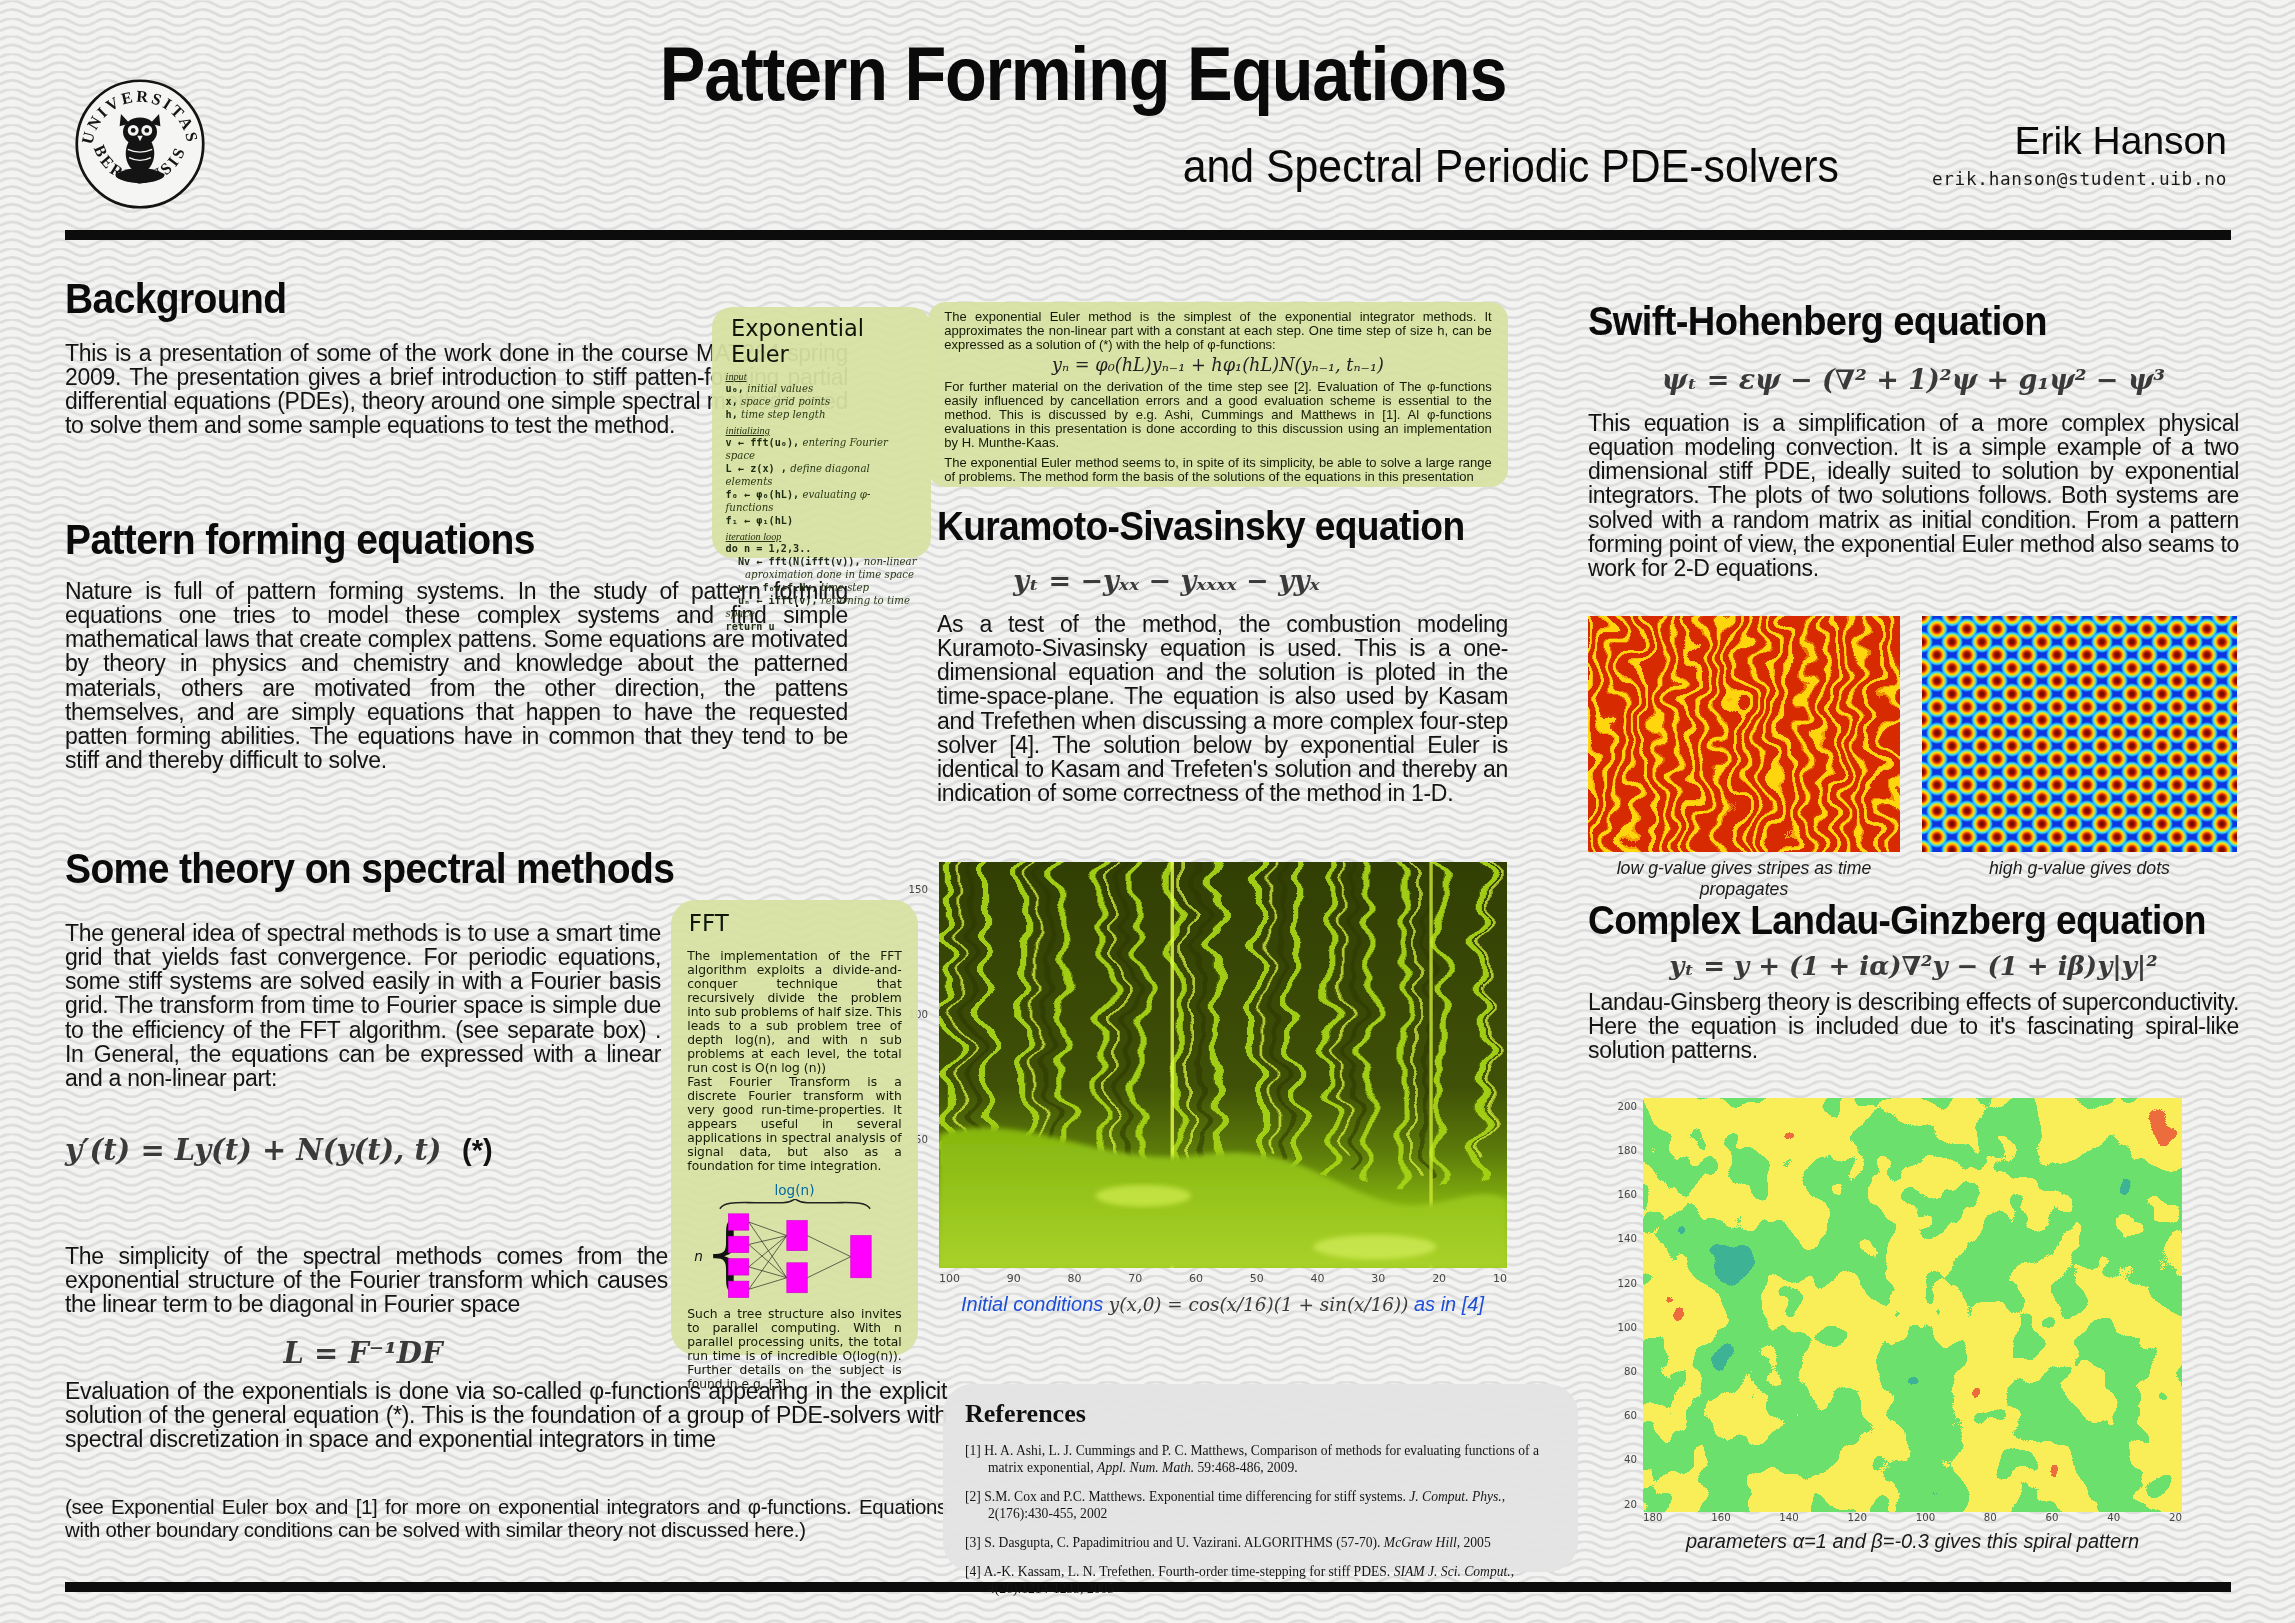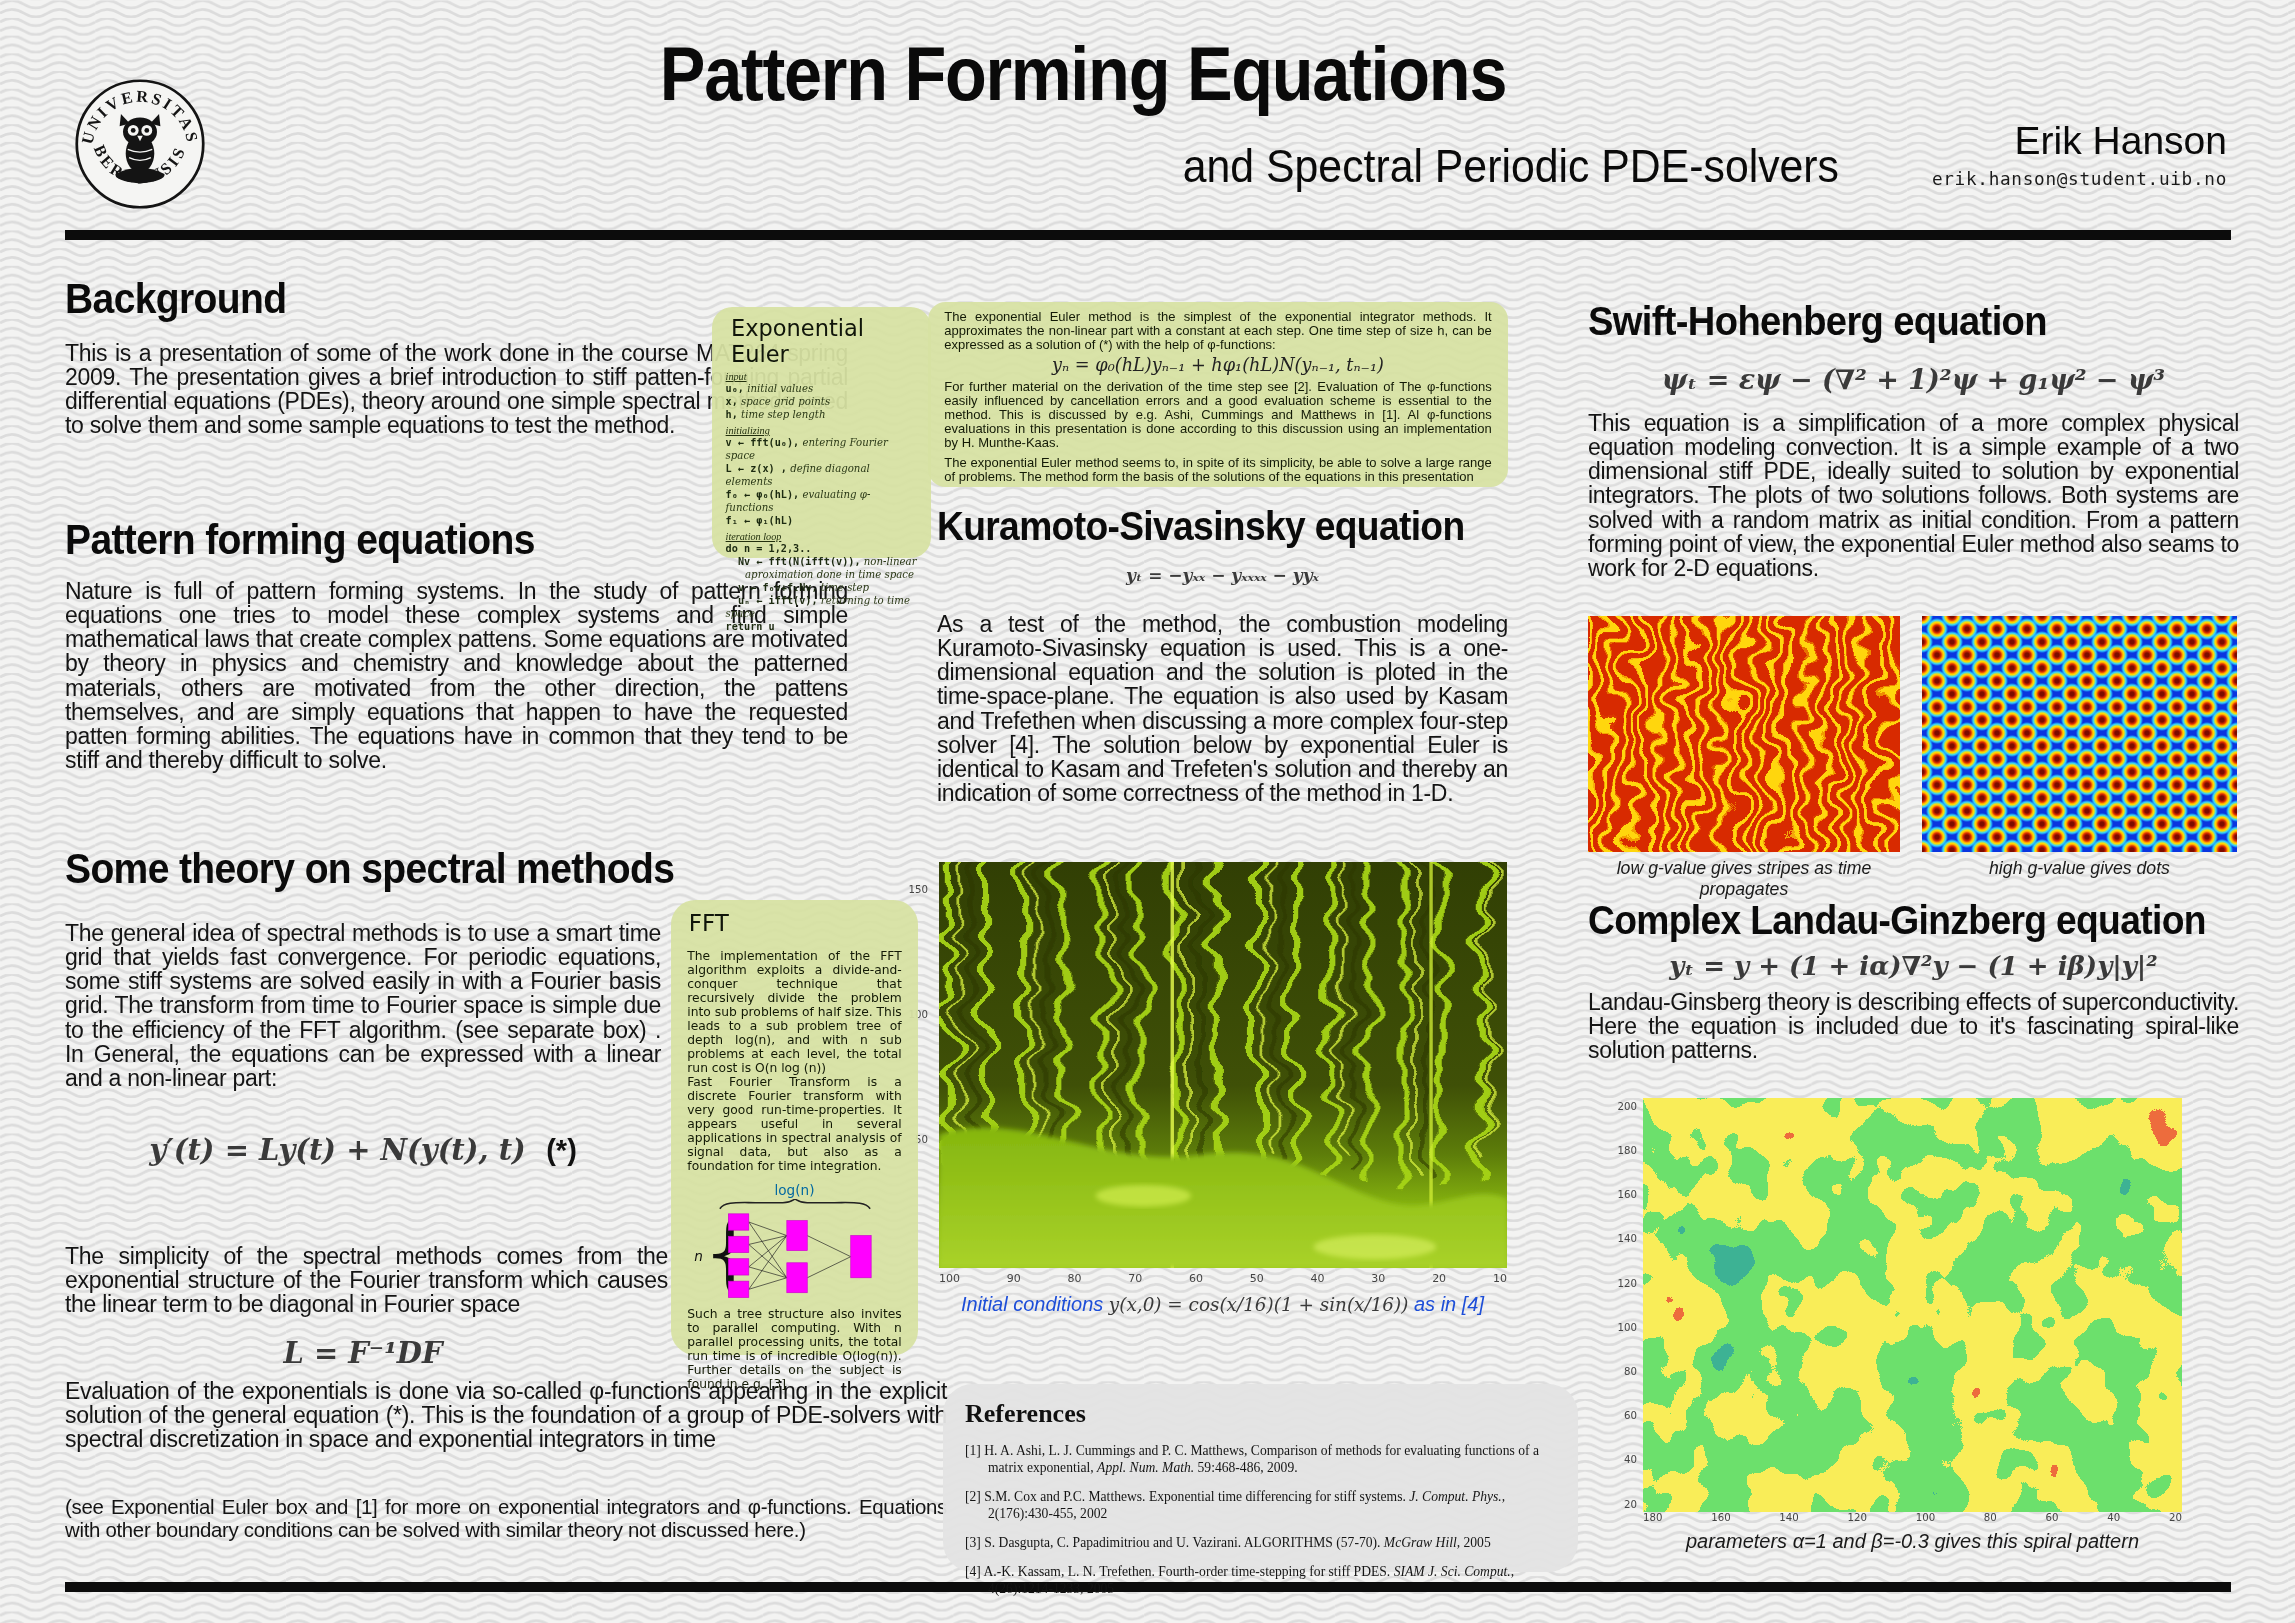--- a/index.html
+++ b/index.html
@@ -69,30 +69,30 @@
   #author{left:1771px;top:119px;width:456px;text-align:right;font-size:39px;color:#0a0a0a;}
   #email{left:1771px;top:169px;width:456px;text-align:right;font-size:17.7px;letter-spacing:0.7px;
          font-family:"DejaVu Sans Mono",monospace;color:#1a1a1a;}
   .hbar{position:absolute;left:65px;width:2166px;height:10.2px;background:#0c0c0c;z-index:2;}
   #logo{left:72px;top:76px;width:136px;height:136px;}
 
   
   #h-bg{left:65px;top:275px;}   #p-bg{left:65px;top:341px;width:783px;}
   #h-pfe{left:65px;top:516px;}  #p-pfe{left:65px;top:579px;width:783px;}
   #h-th{left:65px;top:845px;}  #p-th{left:65px;top:921px;width:596px;}
-  #eq1{left:65px;top:1133px;width:596px;text-align:center;font-size:29px;}
+  #eq1{left:65px;top:1133px;width:596px;font-size:29px;}
   #p-st1{left:65px;top:1195px;width:603px;}
   #p-st2{left:65px;top:1244px;width:603px;}
   #eq2{left:65px;top:1336px;width:596px;text-align:center;font-size:29px;}
   #p-ev{left:65px;top:1379px;width:882px;}
   #p-note{left:65px;top:1496px;width:882px;}
 
   
   #h-ks{left:937px;top:504px;}
-  #eq-ks{left:937px;top:565px;width:571px;text-align:center;font-size:17px;}
+  #eq-ks{left:881px;top:565px;width:571px;text-align:center;font-size:27px;}
   #p-ks{left:937px;top:612px;width:571px;}
   #ksplot{left:939px;top:862px;width:568px;height:406px;z-index:2;}
   #ks-yt{left:887px;top:862px;width:41px;height:406px;z-index:2;}
   #ks-yt span{position:absolute;right:0;font:10.2px "DejaVu Sans",sans-serif;color:#444;}
   #ks-yt span:nth-child(1){top:22px;} #ks-yt span:nth-child(2){top:147px;} #ks-yt span:nth-child(3){top:272px;}
   .ticksx{display:flex;justify-content:space-between;font:11px "DejaVu Sans",sans-serif;color:#444;z-index:2;}
   #ks-xt{left:939px;top:1272px;width:568px;}
   #ks-cap{left:937px;top:1293px;width:571px;text-align:center;z-index:2;}
   #ks-cap .capf{font-style:italic;font-size:20px;color:#1d4ed8;}
   #ks-cap .capm{font-family:"DejaVu Serif","DejaVu Sans",serif;font-style:italic;font-size:18.4px;color:#3a3a3a;}

